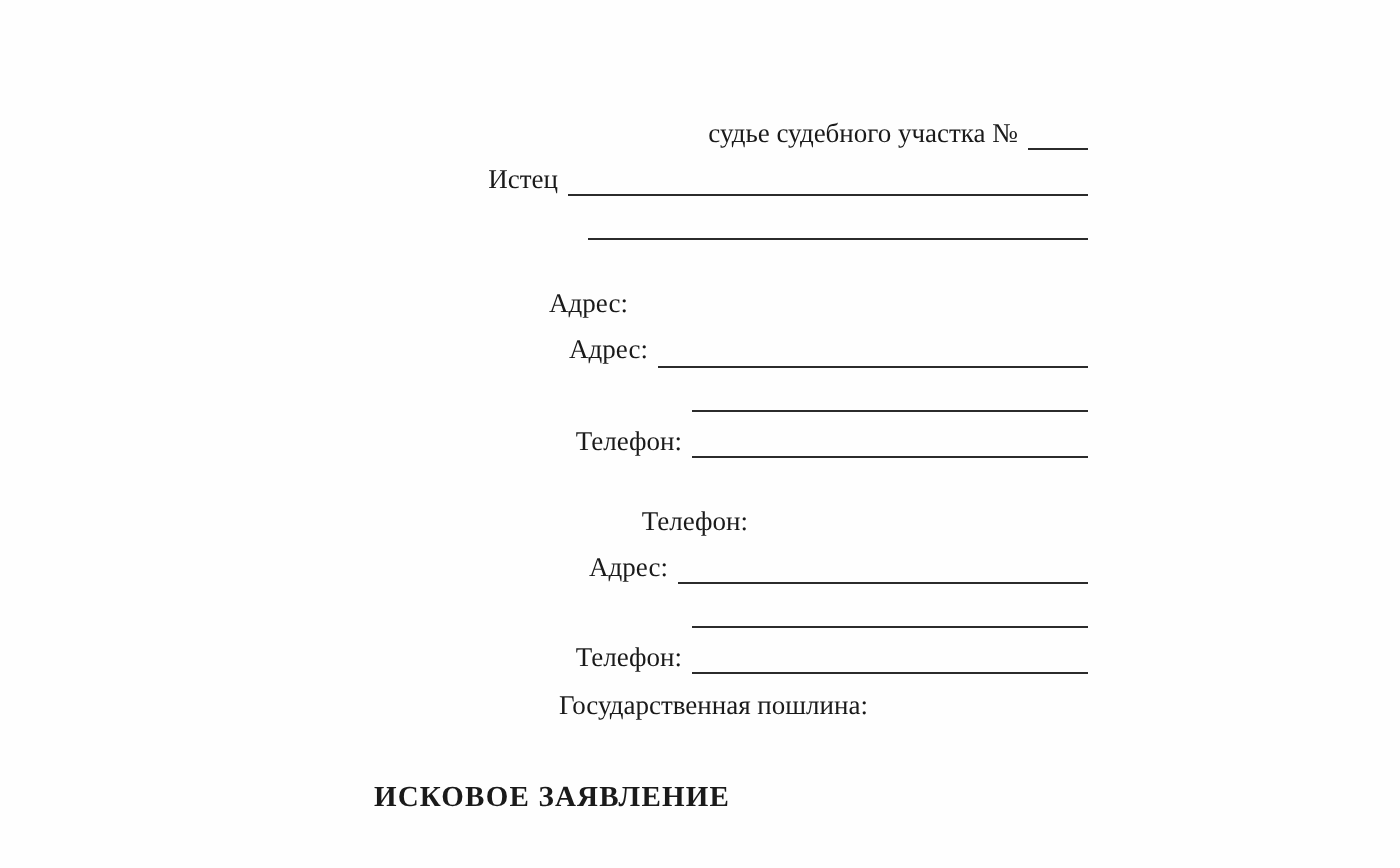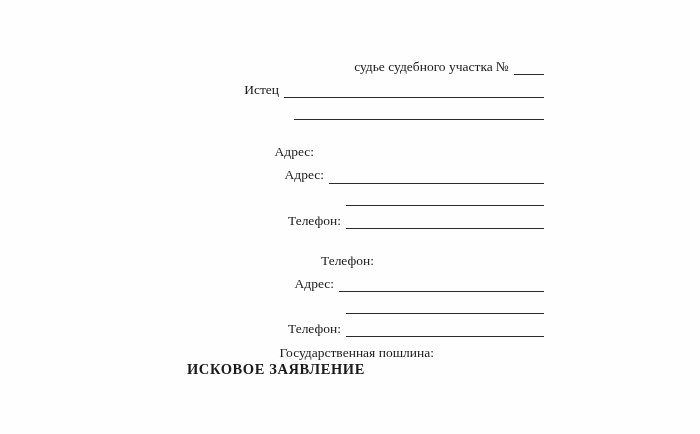--- a/index.html
+++ b/index.html
@@ -76,20 +76,21 @@
     justify-content: flex-end;
     font-size: 13.5px;
     padding-right: 230px;
     margin-bottom: 8px;
   }
   .title {
     text-align: center;
     font-weight: bold;
     font-size: 14.5px;
     letter-spacing: 0.6px;
+    margin-top: 30px;
     padding-right: 40px;
   }
   .cont-rule {
     display: flex;
     justify-content: flex-end;
     margin-bottom: 8px;
   }
 </style>
 </head>
 <body>

